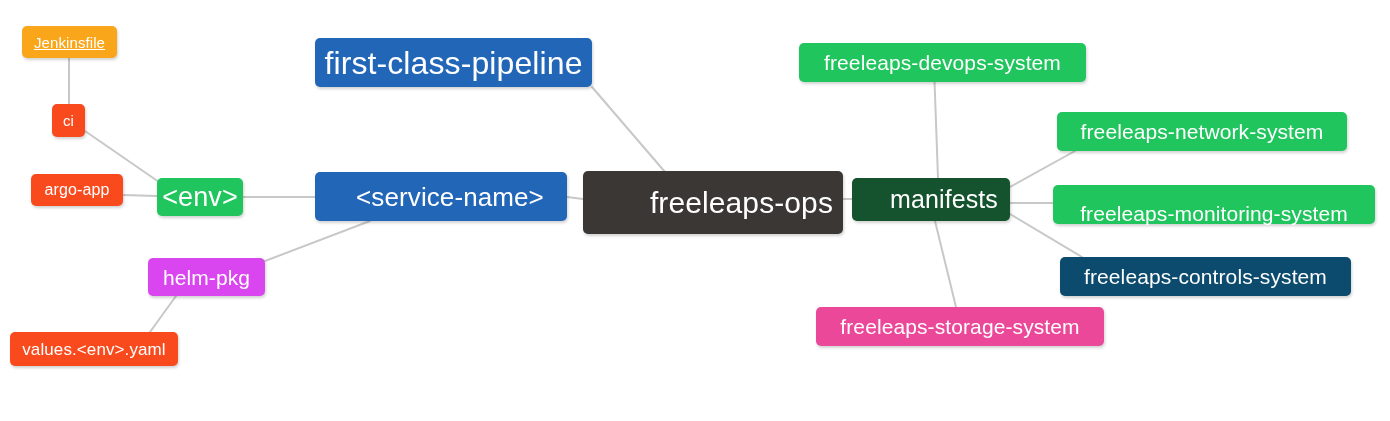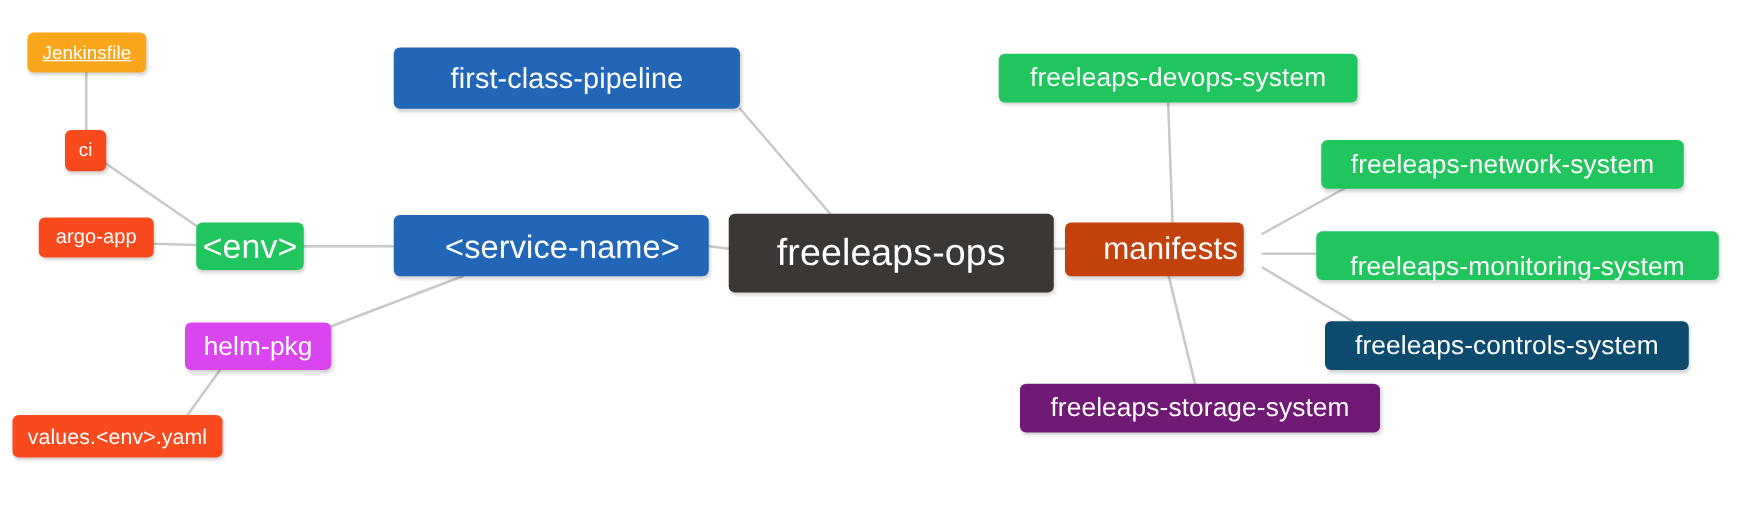--- a/index.html
+++ b/index.html
@@ -56,30 +56,30 @@
       <line x1="265" y1="261" x2="370" y2="221" stroke="#c8c8c8" stroke-width="2" stroke-linecap="round"></line>
       <line x1="150" y1="332" x2="176" y2="296" stroke="#c8c8c8" stroke-width="2" stroke-linecap="round"></line>
       <line x1="843" y1="199" x2="852" y2="199" stroke="#c8c8c8" stroke-width="2" stroke-linecap="round"></line>
       <line x1="938" y1="178" x2="934" y2="67" stroke="#c8c8c8" stroke-width="2" stroke-linecap="round"></line>
       <line x1="1010" y1="187" x2="1075" y2="151" stroke="#c8c8c8" stroke-width="2" stroke-linecap="round"></line>
       <line x1="1010" y1="203" x2="1053" y2="203" stroke="#c8c8c8" stroke-width="2" stroke-linecap="round"></line>
       <line x1="1010" y1="214" x2="1082" y2="257" stroke="#c8c8c8" stroke-width="2" stroke-linecap="round"></line>
       <line x1="935" y1="221" x2="956" y2="307" stroke="#c8c8c8" stroke-width="2" stroke-linecap="round"></line>
     </svg>
   <div id="node-layer">
-      <div class="node" style="left: 583px; top: 171px; width: 260px; height: 63px; background: rgb(59, 55, 52); font-size: 30px;">
+      <div class="node" style="left: 583px; top: 171px; width: 260px; height: 63px; background: rgb(59, 55, 52); font-size: 30px; justify-content: flex-end;">
         <span>freeleaps-ops</span>
       </div>
-      <div class="node" style="left: 315px; top: 38px; width: 277px; height: 49px; background: rgb(34, 102, 184); font-size: 23px;">
+      <div class="node" style="left: 315px; top: 38px; width: 277px; height: 49px; background: rgb(34, 102, 184); font-size: 32px;">
         <span>first-class-pipeline</span>
       </div>
       <div class="node" style="left: 315px; top: 172px; width: 252px; height: 49px; background: rgb(34, 102, 184); font-size: 26px; padding-left: 28px;">
         <span>&lt;service-name&gt;</span>
       </div>
-      <div class="node" style="left: 852px; top: 178px; width: 143px; height: 43px; background: #c2410c; font-size: 25px; padding-left: 36px;">
+      <div class="node" style="left: 852px; top: 178px; width: 158px; height: 43px; background: #14532d; font-size: 25px; padding-left: 36px;">
         <span>manifests</span>
       </div>
       <div class="node" style="left: 157px; top: 178px; width: 86px; height: 38px; background: rgb(33, 197, 93); font-size: 27px;">
         <span>&lt;env&gt;</span>
       </div>
       <div class="node" style="left: 148px; top: 258px; width: 117px; height: 38px; background: #d946ef; font-size: 21px;">
         <span>helm-pkg</span>
       </div>
       <div class="node" style="left: 22px; top: 26px; width: 95px; height: 32px; background: rgb(250, 166, 26); font-size: 15px; text-decoration: underline;">
         <span>Jenkinsfile</span>
@@ -98,17 +98,17 @@
       </div>
       <div class="node" style="left: 1057px; top: 112px; width: 290px; height: 39px; background: rgb(33, 197, 93); font-size: 21px;">
         <span>freeleaps-network-system</span>
       </div>
       <div class="node" style="left: 1053px; top: 185px; width: 322px; height: 39px; background: rgb(33, 197, 93); font-size: 21px; align-items: flex-end;">
         <span>freeleaps-monitoring-system</span>
       </div>
       <div class="node" style="left: 1060px; top: 257px; width: 291px; height: 39px; background: #0c4a6e; font-size: 21px;">
         <span>freeleaps-controls-system</span>
       </div>
-      <div class="node" style="left: 816px; top: 307px; width: 288px; height: 39px; background: #701a75; font-size: 21px;">
+      <div class="node" style="left: 816px; top: 307px; width: 288px; height: 39px; background: #ec4899; font-size: 21px;">
         <span>freeleaps-storage-system</span>
       </div>
     </div>
 </div>
 
 </body></html>

